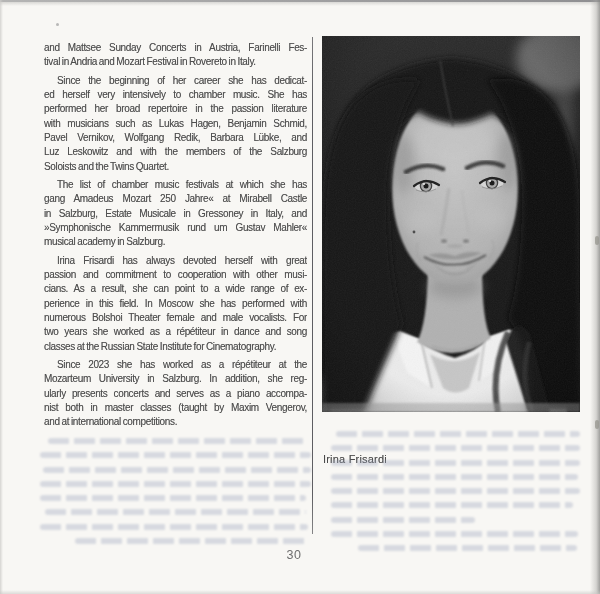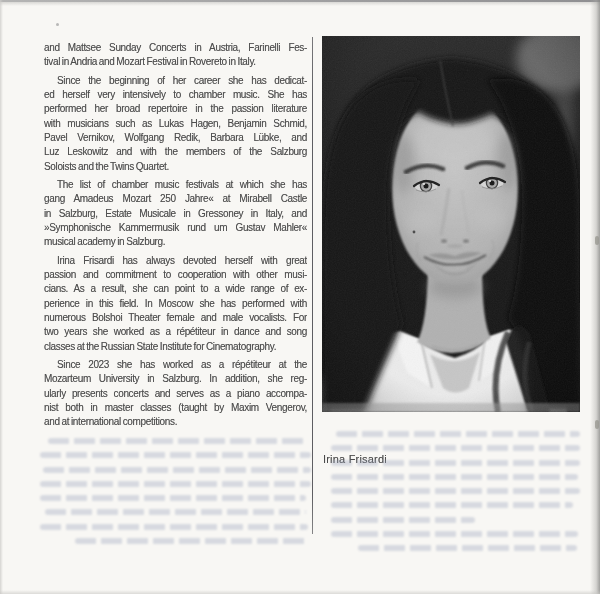--- a/index.html
+++ b/index.html
@@ -236,13 +236,14 @@
       <div class="gline" style="width: 100%; margin-left: 0%;"></div>
       <div class="gline" style="width: 100%; margin-left: 0%;"></div>
       <div class="gline" style="width: 99%; margin-left: 0%;"></div>
       <div class="gline" style="width: 100%; margin-left: 0%;"></div>
       <div class="gline" style="width: 97%; margin-left: 0%;"></div>
       <div class="gline" style="width: 58%; margin-left: 0%;"></div>
       <div class="gline" style="width: 99%; margin-left: 0%;"></div>
       <div class="gline" style="width: 88%; margin-left: 11%;"></div>
     </div>
 
+  <div class="page-number">30</div>
 </div>
 
 </body></html>

